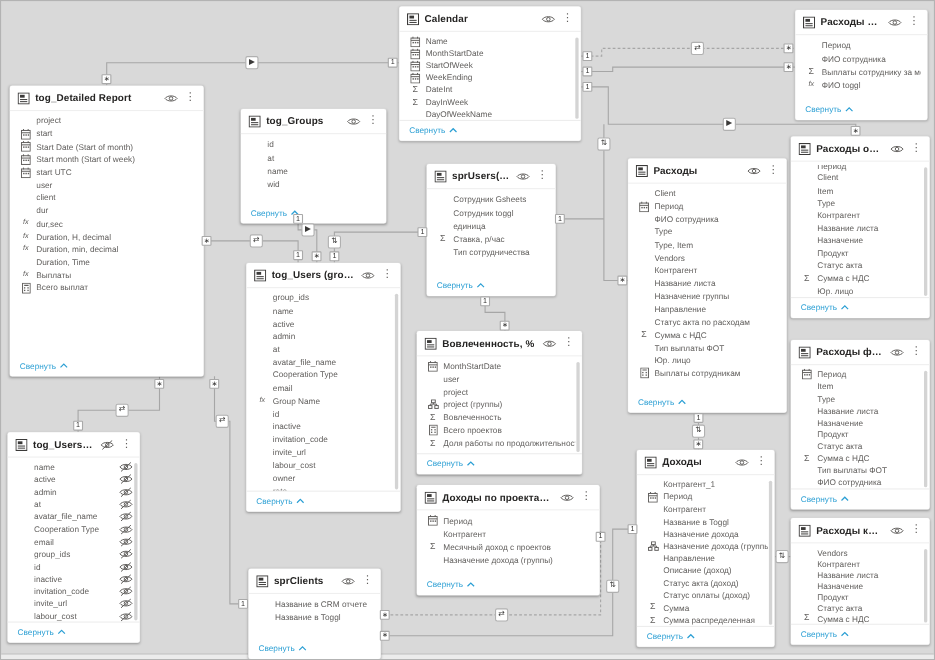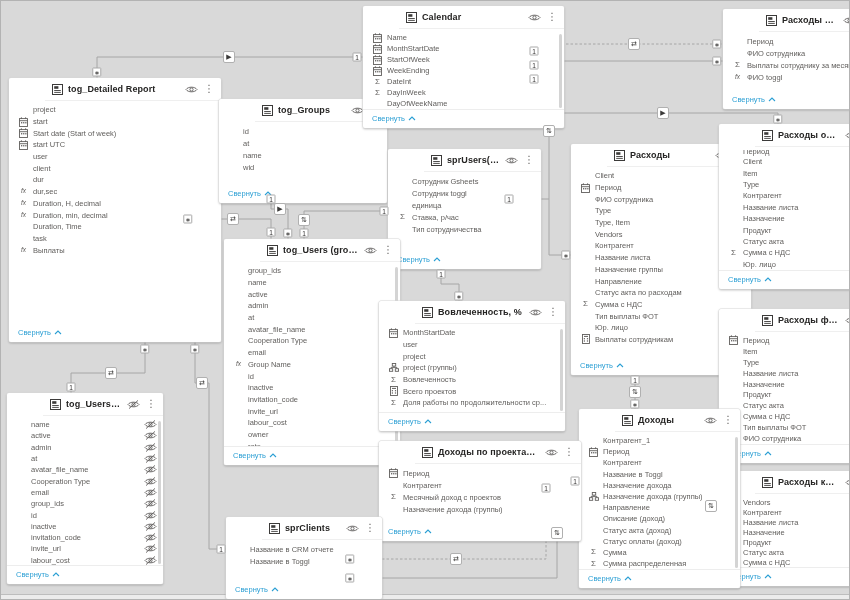--- a/index.html
+++ b/index.html
@@ -2,21 +2,21 @@
 <html><head>
 <meta charset="utf-8">
 <style>
   html,body{margin:0;padding:0;background:#9e9e9e;font-family:"Liberation Sans",sans-serif;}
   #canvas{position:relative;width:850px;height:600px;background:#d9d9d9;border:1px solid #b3b3b3;
     box-sizing:border-box;overflow:hidden;}
   #rel-svg{position:absolute;left:0;top:0;z-index:0;}
   #bottom-bar{position:absolute;left:0;right:0;top:593px;height:7px;background:#ececec;
     border-top:1px solid #bdbdbd;z-index:0;}
   .card{position:absolute;background:#fff;border-radius:2px;z-index:1;
-    box-shadow:0 0 0 0.5px #dcdcdc,0 1px 2.5px rgba(0,0,0,.32);padding-left:36px;}
+    box-shadow:0 0 0 0.5px #dcdcdc,0 1px 2.5px rgba(0,0,0,.32);}
   .card-h{height:22px;display:flex;align-items:center;padding:0 7px;gap:5px;
     border-bottom:1px solid #efefef;}
   .hicon{flex:none;display:flex;align-items:center;}
   .card-title{flex:1;font-size:9px;font-weight:bold;color:#252423;white-space:nowrap;
     overflow:hidden;text-overflow:ellipsis;letter-spacing:.1px;}
   .heye{flex:none;display:flex;align-items:center;cursor:pointer;}
   .kebab{flex:none;font-size:10px;color:#605e5c;line-height:1;cursor:pointer;padding-left:1px;}
   .rows{position:absolute;top:26px;left:0;right:0;bottom:18px;overflow:hidden;}
   .scroll .rows{border-bottom:1px solid #ededed;}
   .row{display:flex;align-items:center;padding:0 6px 0 9px;gap:4px;}
@@ -103,34 +103,48 @@
               <svg width="9" height="10" viewBox="0 0 9 10">
                 <rect x="0.5" y="1.6" width="8" height="7.9" fill="none" stroke="#605e5c" stroke-width="0.9"></rect>
                 <line x1="0.5" y1="3.7" x2="8.5" y2="3.7" stroke="#605e5c" stroke-width="0.9"></line>
                 <line x1="2.4" y1="0.3" x2="2.4" y2="2" stroke="#605e5c" stroke-width="0.9"></line>
                 <line x1="6.6" y1="0.3" x2="6.6" y2="2" stroke="#605e5c" stroke-width="0.9"></line>
                 <rect x="2" y="5.1" width="1.3" height="1.3" fill="#605e5c"></rect>
                 <rect x="4.1" y="5.1" width="1.3" height="1.3" fill="#605e5c"></rect>
                 <rect x="6.2" y="5.1" width="1.3" height="1.3" fill="#605e5c"></rect>
               </svg>
             </span>
-            <span class="fname">Start date (Start of week)</span>
+            <span class="fname">Start Date (Start of month)</span>
           </div>
           <div class="row" style="height:11.7px">
             <span class="ficon">
               <svg width="9" height="10" viewBox="0 0 9 10">
                 <rect x="0.5" y="1.6" width="8" height="7.9" fill="none" stroke="#605e5c" stroke-width="0.9"></rect>
                 <line x1="0.5" y1="3.7" x2="8.5" y2="3.7" stroke="#605e5c" stroke-width="0.9"></line>
                 <line x1="2.4" y1="0.3" x2="2.4" y2="2" stroke="#605e5c" stroke-width="0.9"></line>
                 <line x1="6.6" y1="0.3" x2="6.6" y2="2" stroke="#605e5c" stroke-width="0.9"></line>
                 <rect x="2" y="5.1" width="1.3" height="1.3" fill="#605e5c"></rect>
                 <rect x="4.1" y="5.1" width="1.3" height="1.3" fill="#605e5c"></rect>
                 <rect x="6.2" y="5.1" width="1.3" height="1.3" fill="#605e5c"></rect>
               </svg>
             </span>
+            <span class="fname">Start month (Start of week)</span>
+          </div>
+          <div class="row" style="height:11.7px">
+            <span class="ficon">
+              <svg width="9" height="10" viewBox="0 0 9 10">
+                <rect x="0.5" y="1.6" width="8" height="7.9" fill="none" stroke="#605e5c" stroke-width="0.9"></rect>
+                <line x1="0.5" y1="3.7" x2="8.5" y2="3.7" stroke="#605e5c" stroke-width="0.9"></line>
+                <line x1="2.4" y1="0.3" x2="2.4" y2="2" stroke="#605e5c" stroke-width="0.9"></line>
+                <line x1="6.6" y1="0.3" x2="6.6" y2="2" stroke="#605e5c" stroke-width="0.9"></line>
+                <rect x="2" y="5.1" width="1.3" height="1.3" fill="#605e5c"></rect>
+                <rect x="4.1" y="5.1" width="1.3" height="1.3" fill="#605e5c"></rect>
+                <rect x="6.2" y="5.1" width="1.3" height="1.3" fill="#605e5c"></rect>
+              </svg>
+            </span>
             <span class="fname">start UTC</span>
           </div>
           <div class="row" style="height:11.7px">
             <span class="ficon"></span>
             <span class="fname">user</span>
           </div>
           <div class="row" style="height:11.7px">
             <span class="ficon"></span>
             <span class="fname">client</span>
           </div>
@@ -154,28 +168,37 @@
             <span class="ficon">
               <span class="ticon fxi">fx</span>
             </span>
             <span class="fname">Duration, min, decimal</span>
           </div>
           <div class="row" style="height:11.7px">
             <span class="ficon"></span>
             <span class="fname">Duration, Time</span>
           </div>
           <div class="row" style="height:11.7px">
-            <span class="ficon"></span>
-            <span class="fname">task</span>
-          </div>
-          <div class="row" style="height:11.7px">
             <span class="ficon">
               <span class="ticon fxi">fx</span>
             </span>
             <span class="fname">Выплаты</span>
+          </div>
+          <div class="row" style="height:11.7px">
+            <span class="ficon">
+              <svg width="8" height="10" viewBox="0 0 8 10">
+                <rect x="0.5" y="0.5" width="7" height="9" fill="none" stroke="#605e5c" stroke-width="0.9"></rect>
+                <line x1="2" y1="2.4" x2="6" y2="2.4" stroke="#605e5c" stroke-width="1"></line>
+                <rect x="1.8" y="4.1" width="1.2" height="1.2" fill="#605e5c"></rect>
+                <rect x="4.9" y="4.1" width="1.2" height="1.2" fill="#605e5c"></rect>
+                <rect x="1.8" y="6.4" width="1.2" height="1.2" fill="#605e5c"></rect>
+                <rect x="4.9" y="6.4" width="1.2" height="1.2" fill="#605e5c"></rect>
+              </svg>
+            </span>
+            <span class="fname">Всего выплат</span>
           </div>
         </div>
         <div class="card-f">
           <span>Свернуть</span>
           <span><svg width="8" height="5" viewBox="0 0 8 5">
               <polyline points="1,4 4,1 7,4" fill="none" stroke="#2b9fd4" stroke-width="1.1"></polyline>
             </svg></span>
         </div>
       </div>
       <div class="card" style="left: 218px; top: 98px; width: 132px; height: 104px;">

